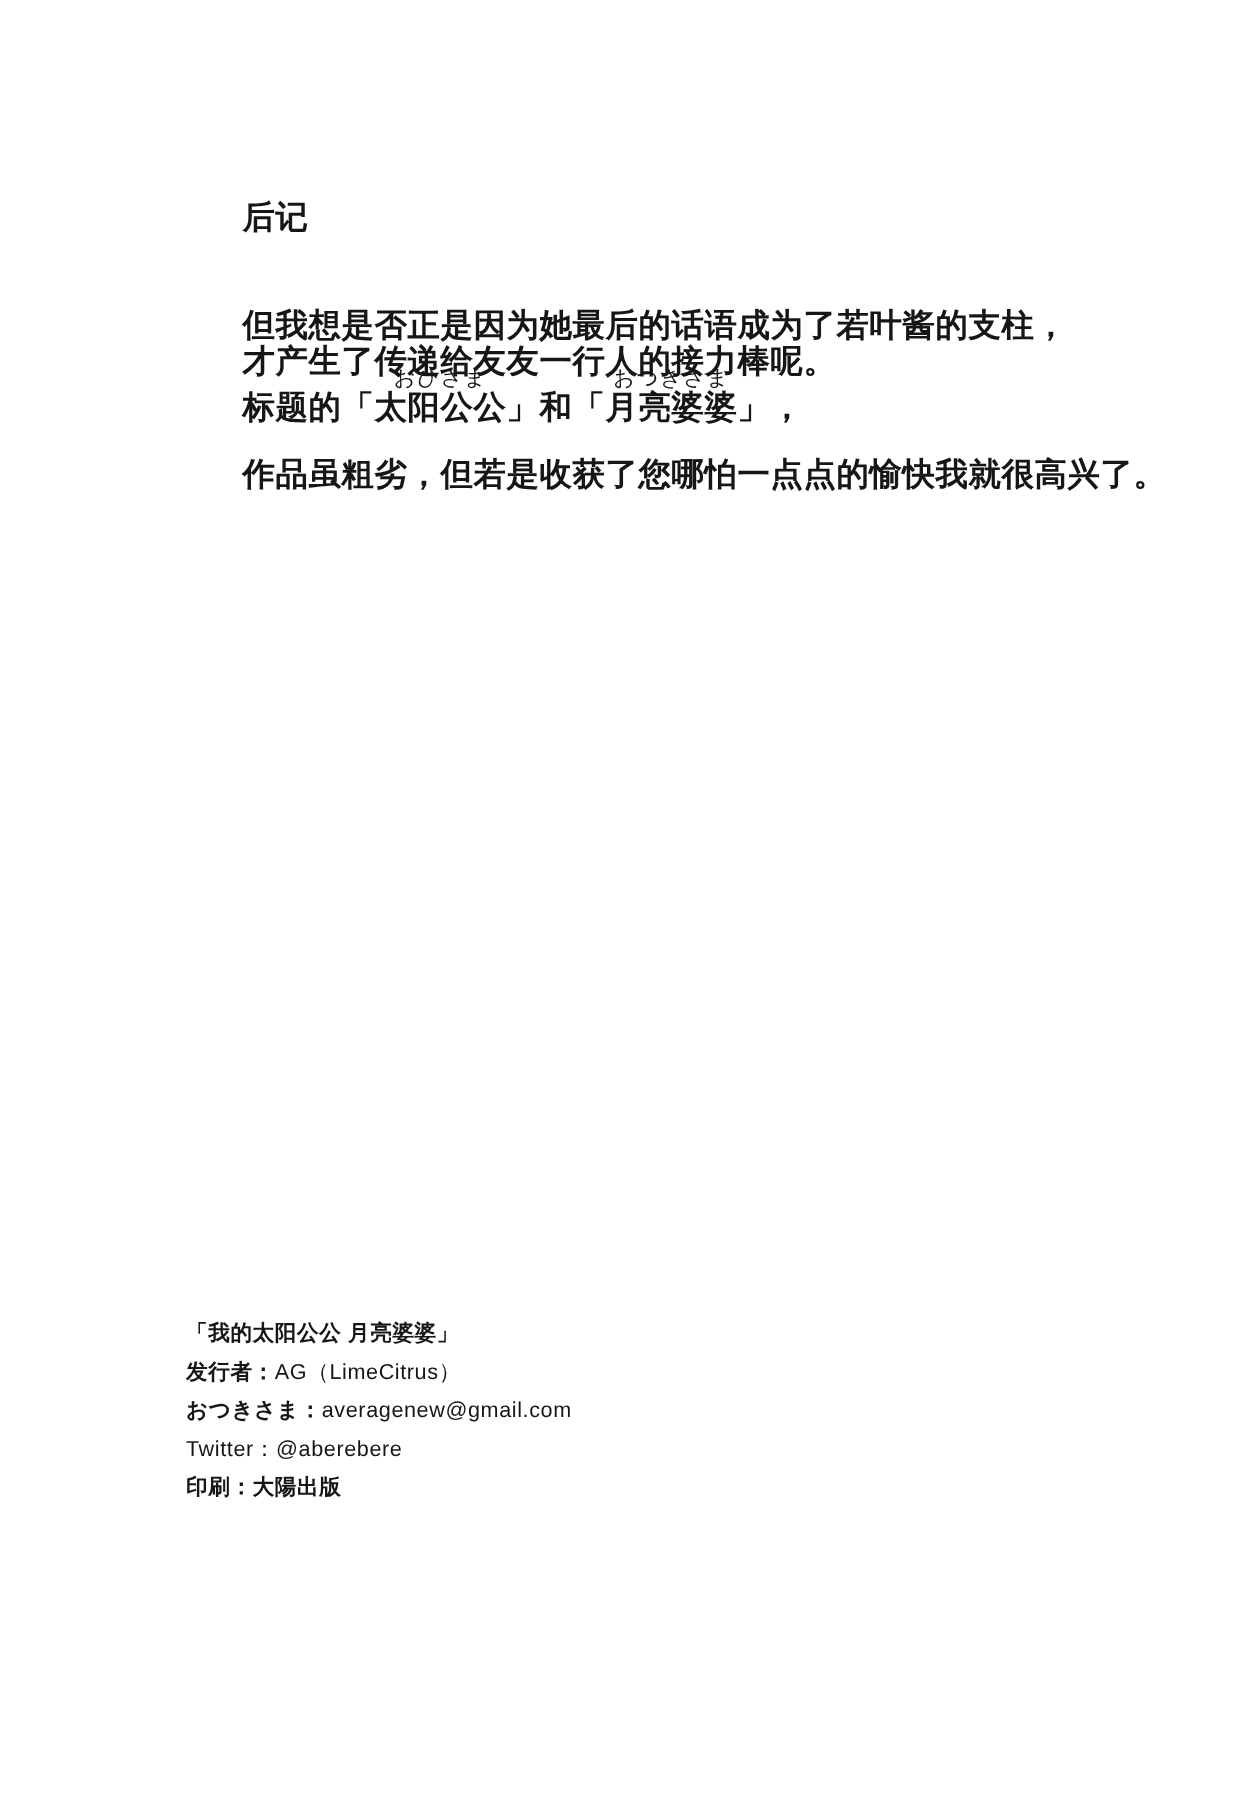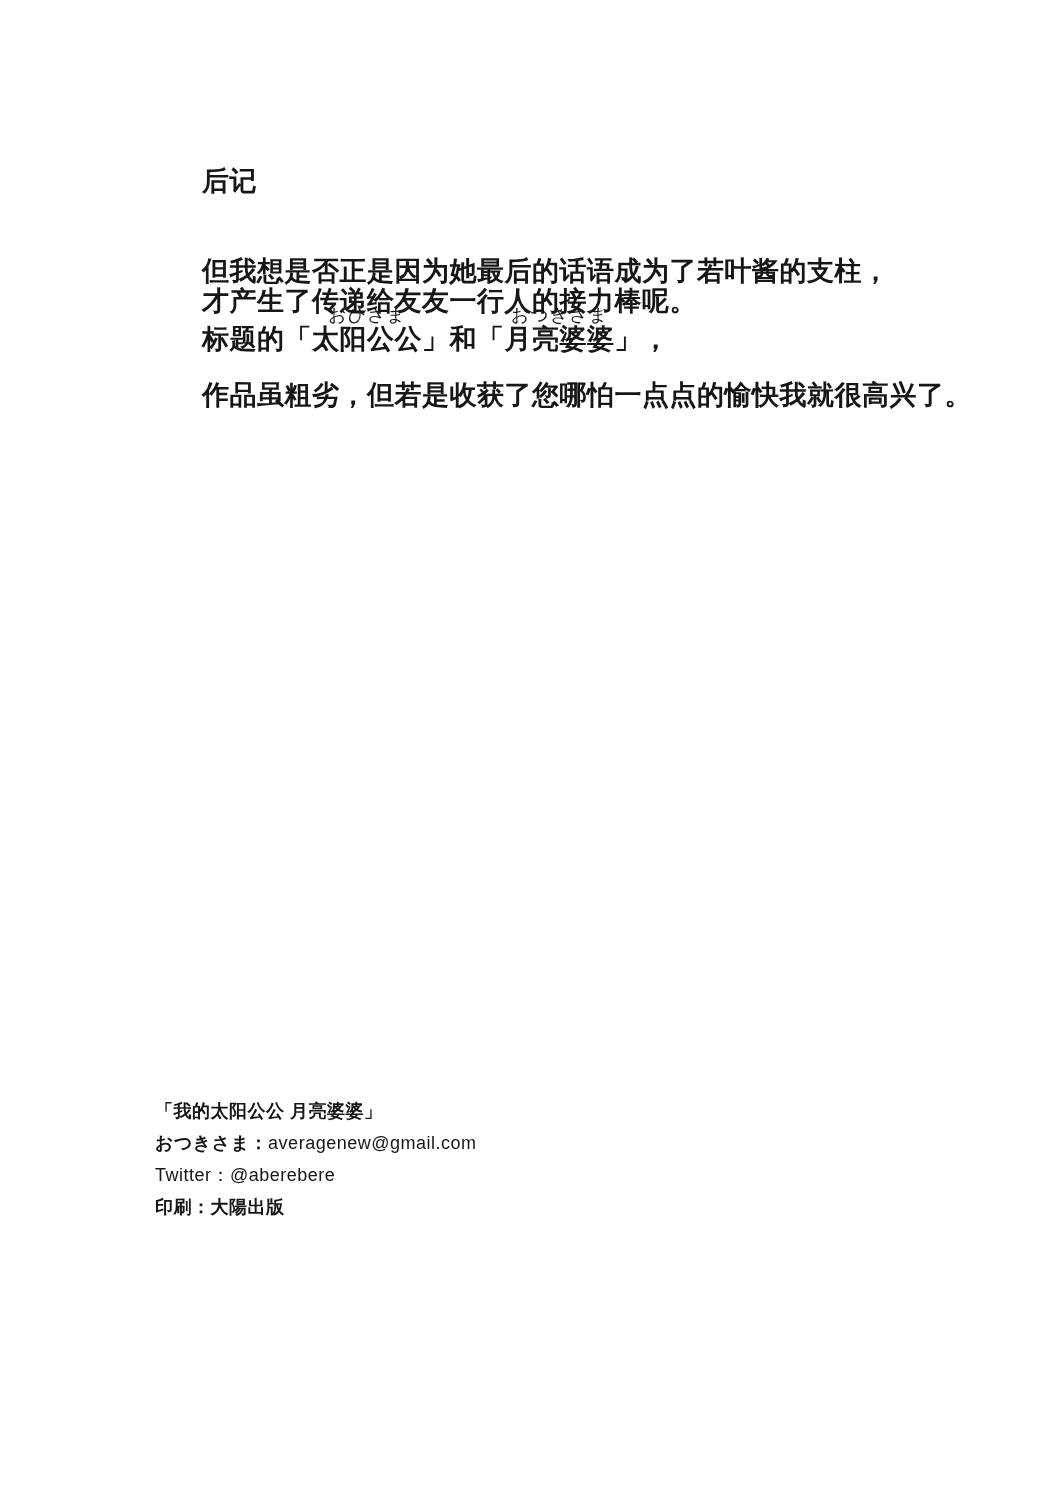--- a/index.html
+++ b/index.html
@@ -76,18 +76,19 @@
     <div class="line">但我想是否正是因为她最后的话语成为了若叶酱的支柱，</div>
     <div class="line">才产生了传递给友友一行人的接力棒呢。</div>
     <div class="line ruby-line"><span>标题的「</span><span class="furi"><span>太阳公公</span><span class="rt">おひさま</span></span><span>」和「</span><span class="furi"><span>月亮婆婆</span><span class="rt">おつきさま</span></span><span>」，</span></div>
     <div class="blank26"></div>
     <div class="line">作品虽粗劣，但若是收获了您哪怕一点点的愉快我就很高兴了。</div>
     <div class="blank23"></div>
   </div>
 
   <div class="colophon">
     <div class="line">「我的太阳公公 月亮婆婆」</div>
+    <div class="line"><span>发行者：</span><span class="latin">AG（LimeCitrus）</span></div>
     <div class="line"><span>おつきさま：</span><span class="latin">averagenew@gmail.com</span></div>
     <div class="line latin"><span>Twitter：</span><span>@aberebere</span></div>
     <div class="line"><span>印刷：</span><span>大陽出版</span></div>
   </div>
 
 </div>
 
 </body></html>

